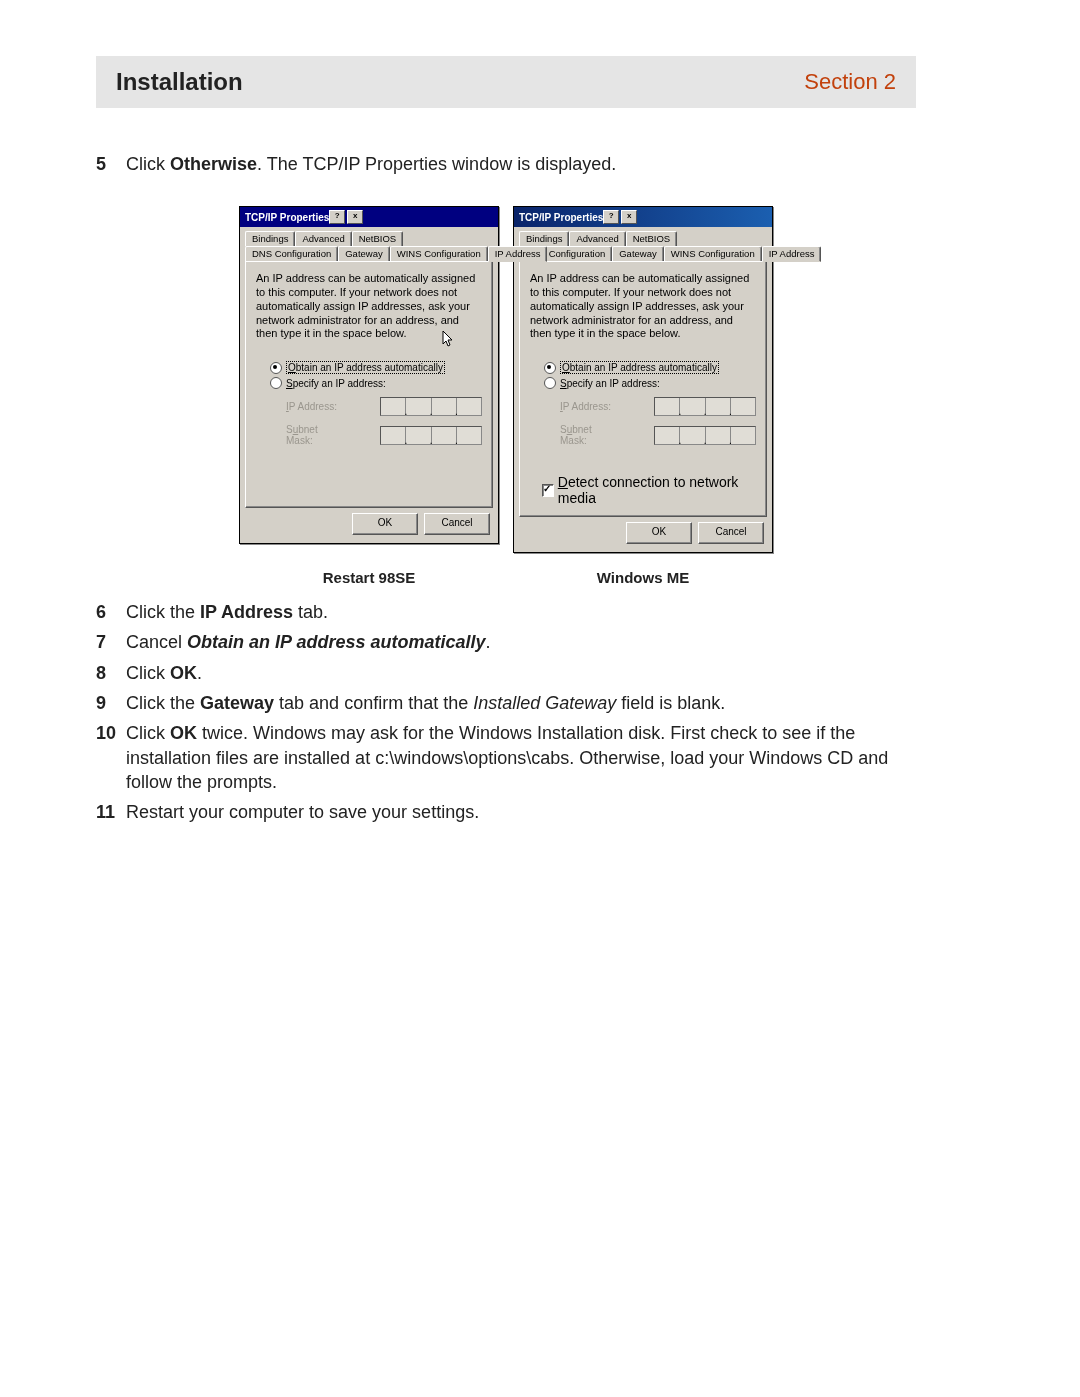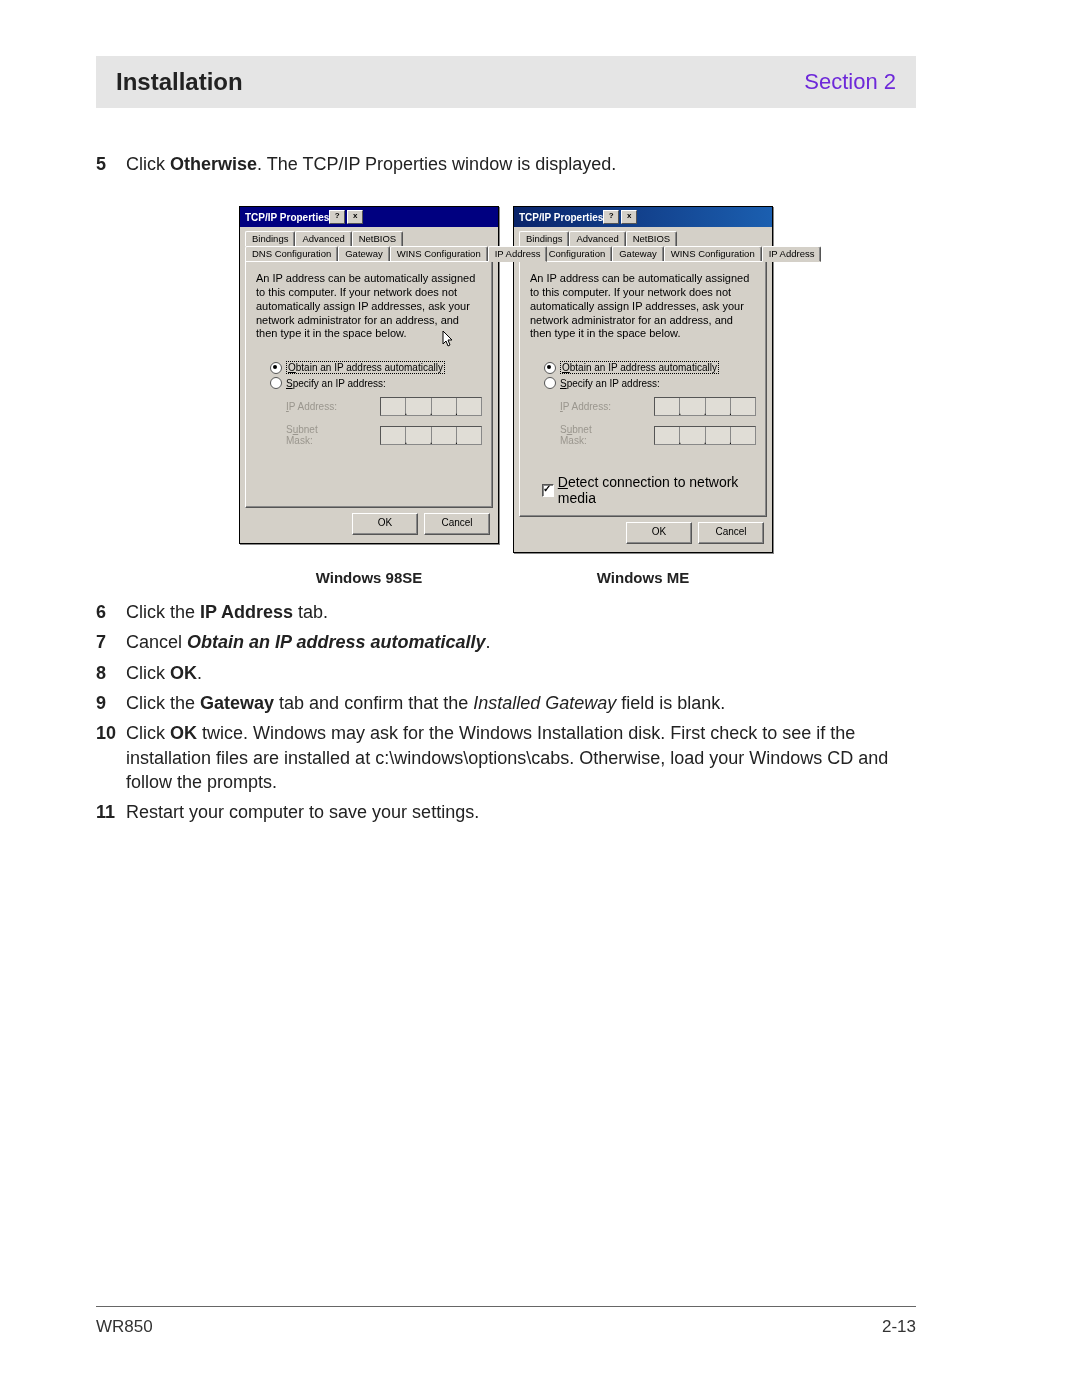--- a/index.html
+++ b/index.html
@@ -25,21 +25,21 @@
     justify-content: space-between;
     align-items: center;
   }
   .header-title {
     font-size: 24px;
     font-weight: bold;
     color: #222;
   }
   .header-section {
     font-size: 22px;
-    color: #6d28d9;
+    color: #c2410c;
   }
   .body-content {
     padding-top: 44px;
   }
   ol.steps {
     list-style: none;
     padding: 0;
     margin: 0;
   }
   ol.steps > li {
@@ -442,21 +442,21 @@
           <div class="btn-row">
             <span class="win-btn">OK</span>
             <span class="win-btn">Cancel</span>
           </div>
         </div>
       </div>
 
     </div>
 
     <div class="caption-row">
-      <div class="caption">Windows 98SE</div>
+      <div class="caption">Restart 98SE</div>
       <div class="caption">Windows ME</div>
     </div>
 
     <ol class="steps">
       <li>
         <span class="num">6</span>
         <span class="txt">
           <span>Click the </span><b>IP Address</b><span> tab.</span>
         </span>
       </li>
@@ -485,18 +485,14 @@
         </span>
       </li>
       <li>
         <span class="num">11</span>
         <span class="txt">Restart your computer to save your settings.</span>
       </li>
     </ol>
 
   </div>
 
-  <div class="footer">
-    <span>WR850</span>
-    <span>2-13</span>
-  </div>
 
 </div>
 
 </body></html>

